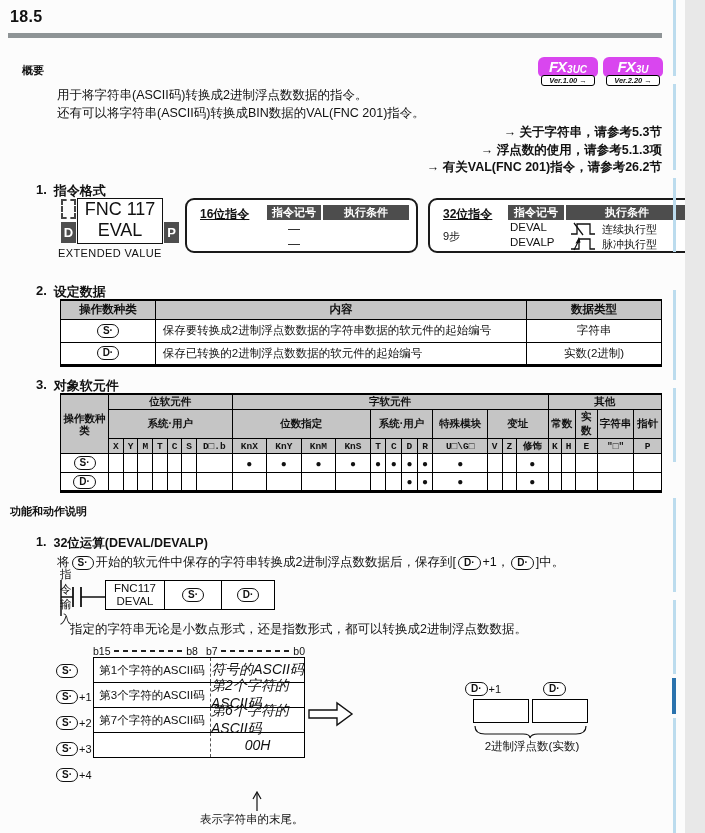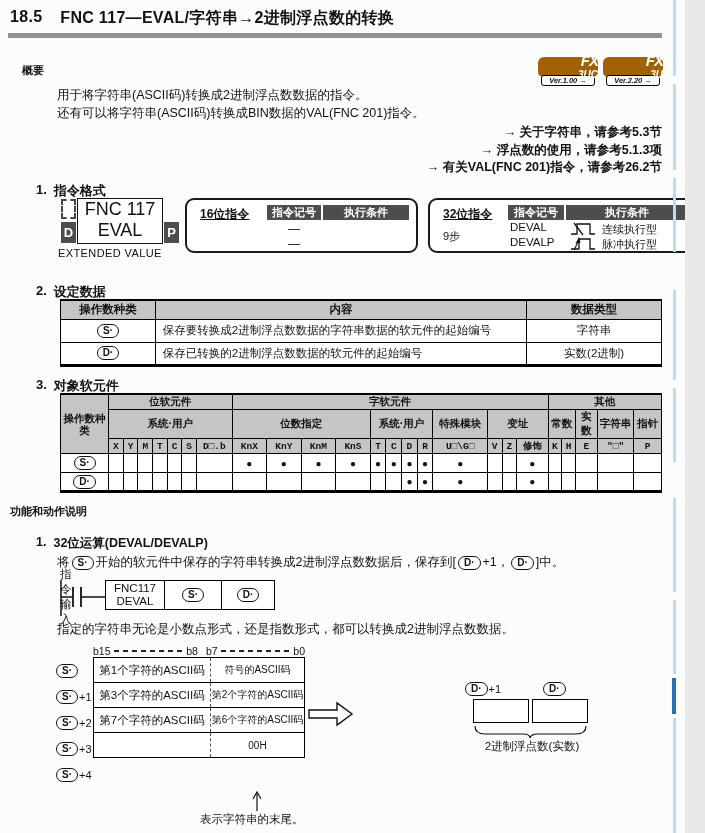--- a/index.html
+++ b/index.html
@@ -5,21 +5,21 @@
   * { box-sizing: border-box; margin: 0; padding: 0; }
   body { background: #e8e8e8; font-family: "Liberation Sans", "DejaVu Sans", sans-serif; }
   .page { position: relative; width: 685px; height: 833px; background: #fcfcfc; color: #111; overflow: hidden; }
 
   
   .section-title { position: absolute; left: 10px; top: 8px; font-size: 16px; font-weight: bold; letter-spacing: .3px; display: flex; gap: 18px; }
   .title-rule { position: absolute; left: 8px; top: 33px; width: 654px; height: 5px; background: #8e9496; }
 
   
   .badge { position: absolute; width: 60px; text-align: center; }
-  .badge-logo { height: 20px; background: #a16207; border-radius: 6px 6px 5px 5px; color: #fff; display: flex; align-items: flex-end; justify-content: center; font-style: italic; font-weight: bold; padding-bottom: 2px; flex-direction: column; }
+  .badge-logo { height: 20px; background: #d946ef; border-radius: 6px 6px 5px 5px; color: #fff; display: flex; align-items: flex-end; justify-content: center; font-style: italic; font-weight: bold; padding-bottom: 2px; }
   .badge-logo .fx { font-size: 15px; letter-spacing: -1px; }
   .badge-logo .variant { font-size: 10px; margin-left: 1px; }
   .badge-ver { width: 54px; margin: -2px auto 0; background: #fff; border: 1.5px solid #000; border-radius: 3px; font-size: 7.5px; font-weight: bold; font-style: italic; line-height: 9px; }
 
   
   .h-big { position: absolute; font-size: 11px; font-weight: bold; }
   .h-num { position: absolute; font-size: 13px; font-weight: bold; display: flex; gap: 7px; }
   .body-text { position: absolute; font-size: 12.5px; line-height: 17.5px; }
   .refs { position: absolute; left: 0; width: 662px; text-align: right; font-size: 12.5px; font-weight: bold; line-height: 17.5px; }
 
@@ -69,42 +69,41 @@
   .lb-fnc { width: 60px; flex-direction: column; font-size: 11.5px; line-height: 13px; margin-left: 0; }
 
   
   .bitdiag { position: absolute; left: 56px; top: 645px; width: 600px; height: 186px; }
   .bits-header { position: absolute; left: 37px; top: 0; width: 212px; display: flex; align-items: center; font-size: 10.5px; }
   .dashfill { flex: 1; height: 2px; margin: 0 3px; background: repeating-linear-gradient(90deg, #222 0 5px, transparent 5px 9px); }
   .bits-gap { width: 8px; }
   .bit-table { position: absolute; left: 37px; top: 13px; width: 212px; }
   .bit-row { display: flex; height: 26px; border: 1px solid #000; margin-top: -1px; background: #fff; }
   .bit-high { width: 117px; border-right: 1px dashed #555; display: flex; align-items: center; justify-content: center; font-size: 11.5px; }
-  .bit-low { flex: 1; display: flex; align-items: center; justify-content: center; font-size: 10px; }
+  .bit-low { flex: 1; display: flex; align-items: center; justify-content: center; font-size: 14px; font-style: italic; }
   .bit-label { position: absolute; left: 0; width: 37px; height: 26px; display: flex; align-items: center; gap: 1px; font-size: 11px; }
   .up-arrow { position: absolute; left: 196px; top: 146px; }
   .bit-footnote { position: absolute; left: 144px; top: 167px; font-size: 11.5px; }
   .big-arrow { position: absolute; left: 252px; top: 56px; }
   .res-label { position: absolute; top: 37px; font-size: 11px; display: flex; align-items: center; gap: 1px; }
   .res-box { position: absolute; top: 54px; width: 56px; height: 24px; border: 1px solid #000; background: #fff; }
   .res-brace { position: absolute; left: 417px; top: 80px; }
   .res-caption { position: absolute; left: 405px; top: 94px; width: 142px; text-align: center; font-size: 11.5px; }
 
   
   .edge { position: absolute; left: 673px; width: 3px; background: #bcdcee; }
   .edge-dark { position: absolute; left: 672px; width: 4px; background: #2a72ad; }
 </style>
 </head>
 <body>
 
 <div class="page">
 
   <div class="section-title">
     <span>18.5</span>
-    <span>FNC 117—EVAL/字符串→2进制浮点数的转换</span>
   </div>
   <div class="title-rule"></div>
 
   <div class="badge" style="left:538px; top:57px;">
     <div class="badge-logo">
       <span class="fx">FX</span>
         <span class="variant">3UC</span>
     </div>
     <div class="badge-ver"><span>Ver.1.00</span> <span>→</span></div>
   </div>
@@ -366,21 +365,21 @@
       </div>
       <div class="lb-cell" style="width:58px;">
           <span class="pill">S·</span>
         </div>
       <div class="lb-cell" style="width:54px;">
           <span class="pill">D·</span>
         </div>
     </div>
   </div>
 
-  <div class="body-text" style="left:57px; top:621px;">指定的字符串无论是小数点形式，还是指数形式，都可以转换成2进制浮点数数据。</div>
+  <div class="body-text" style="left:70px; top:621px;">指定的字符串无论是小数点形式，还是指数形式，都可以转换成2进制浮点数数据。</div>
 
   <div class="bitdiag">
     <div class="bits-header">
       <span>b15</span>
       <span class="dashfill"></span>
       <span>b8</span>
       <span class="bits-gap"></span>
       <span>b7</span>
       <span class="dashfill"></span>
       <span>b0</span>

